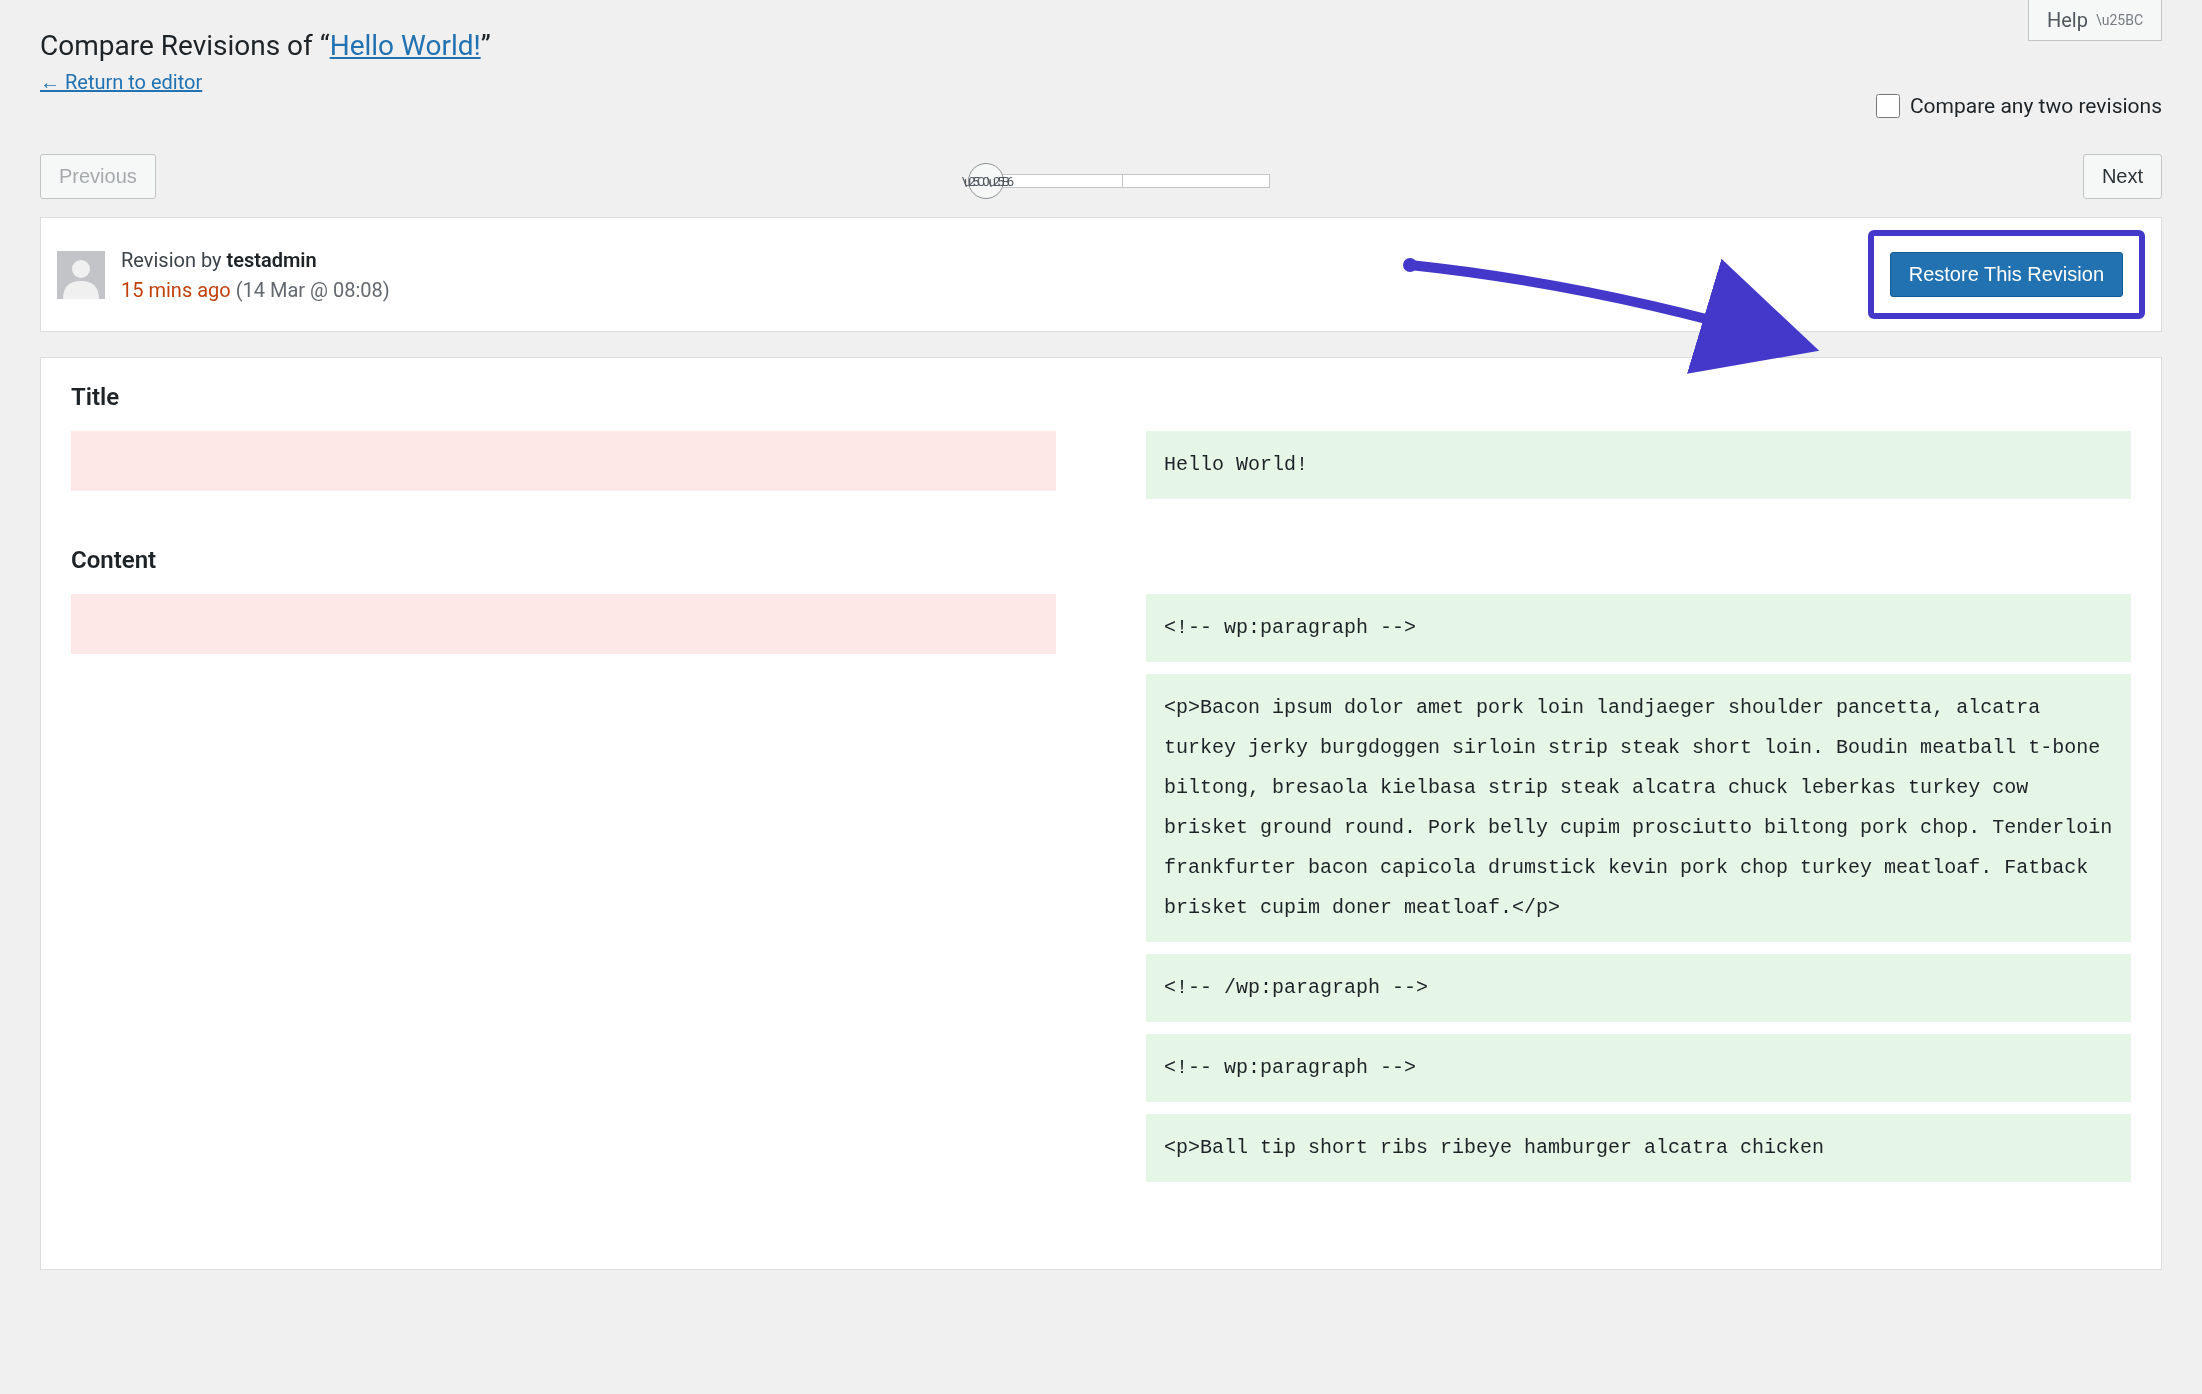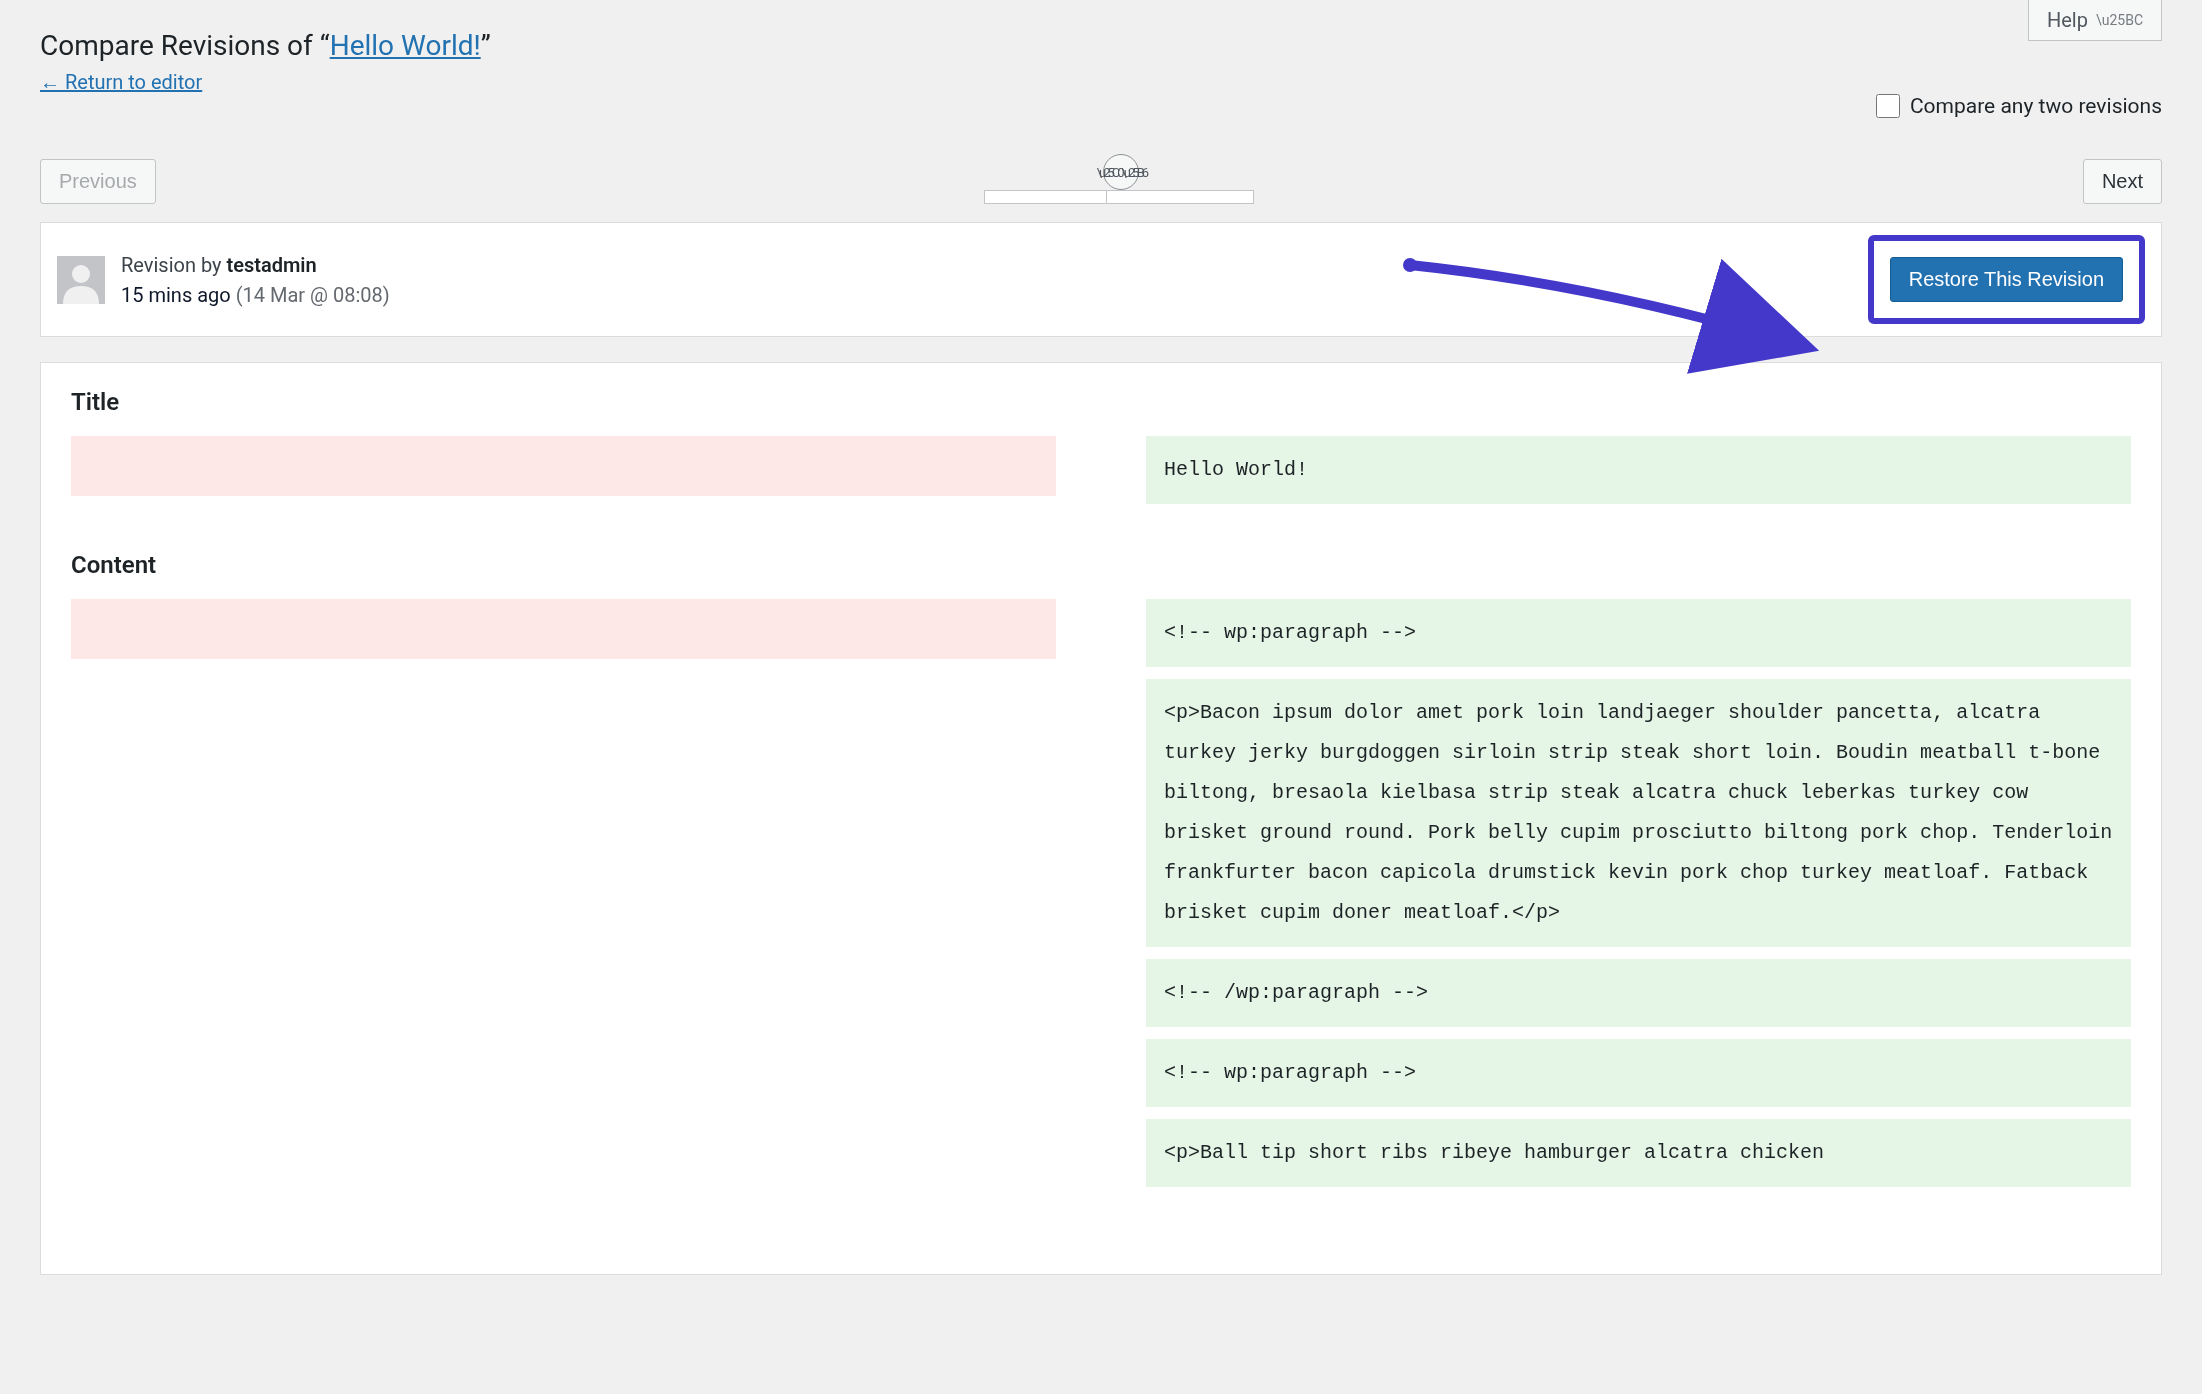--- a/index.html
+++ b/index.html
@@ -70,21 +70,20 @@
   font-size: 20px;
   border-radius: 3px;
   cursor: pointer;
 }
 .nav-btn.disabled { color: #a7aaad; cursor: default; }
 .nav-btn.next { color: #2c3338; }
 .slider-wrap {
   display: flex;
   align-items: center;
   gap: 0;
-  flex-direction: column;
 }
 .slider-handle {
   width: 36px;
   height: 36px;
   border-radius: 50%;
   background: #f6f7f7;
   border: 1px solid #8c8f94;
   display: flex;
   align-items: center;
   justify-content: center;
@@ -124,21 +123,21 @@
   background: #c3c4c7;
   display: flex;
   align-items: flex-end;
   justify-content: center;
   overflow: hidden;
 }
 .avatar svg { width: 48px; height: 48px; }
 .revision-text { font-size: 20px; line-height: 1.5; }
 .revision-text .by { color: #3c434a; }
 .revision-text .user { font-weight: 600; }
-.revision-text .time { color: #0f172a; }
+.revision-text .time { color: #c2410c; }
 .revision-text .when { color: #646970; }
 .restore-btn-wrap {
   border: 6px solid #4338ca;
   padding: 16px;
   border-radius: 6px;
 }
 .restore-btn {
   background: #2271b1;
   color: #fff;
   border: 1px solid #135e96;

